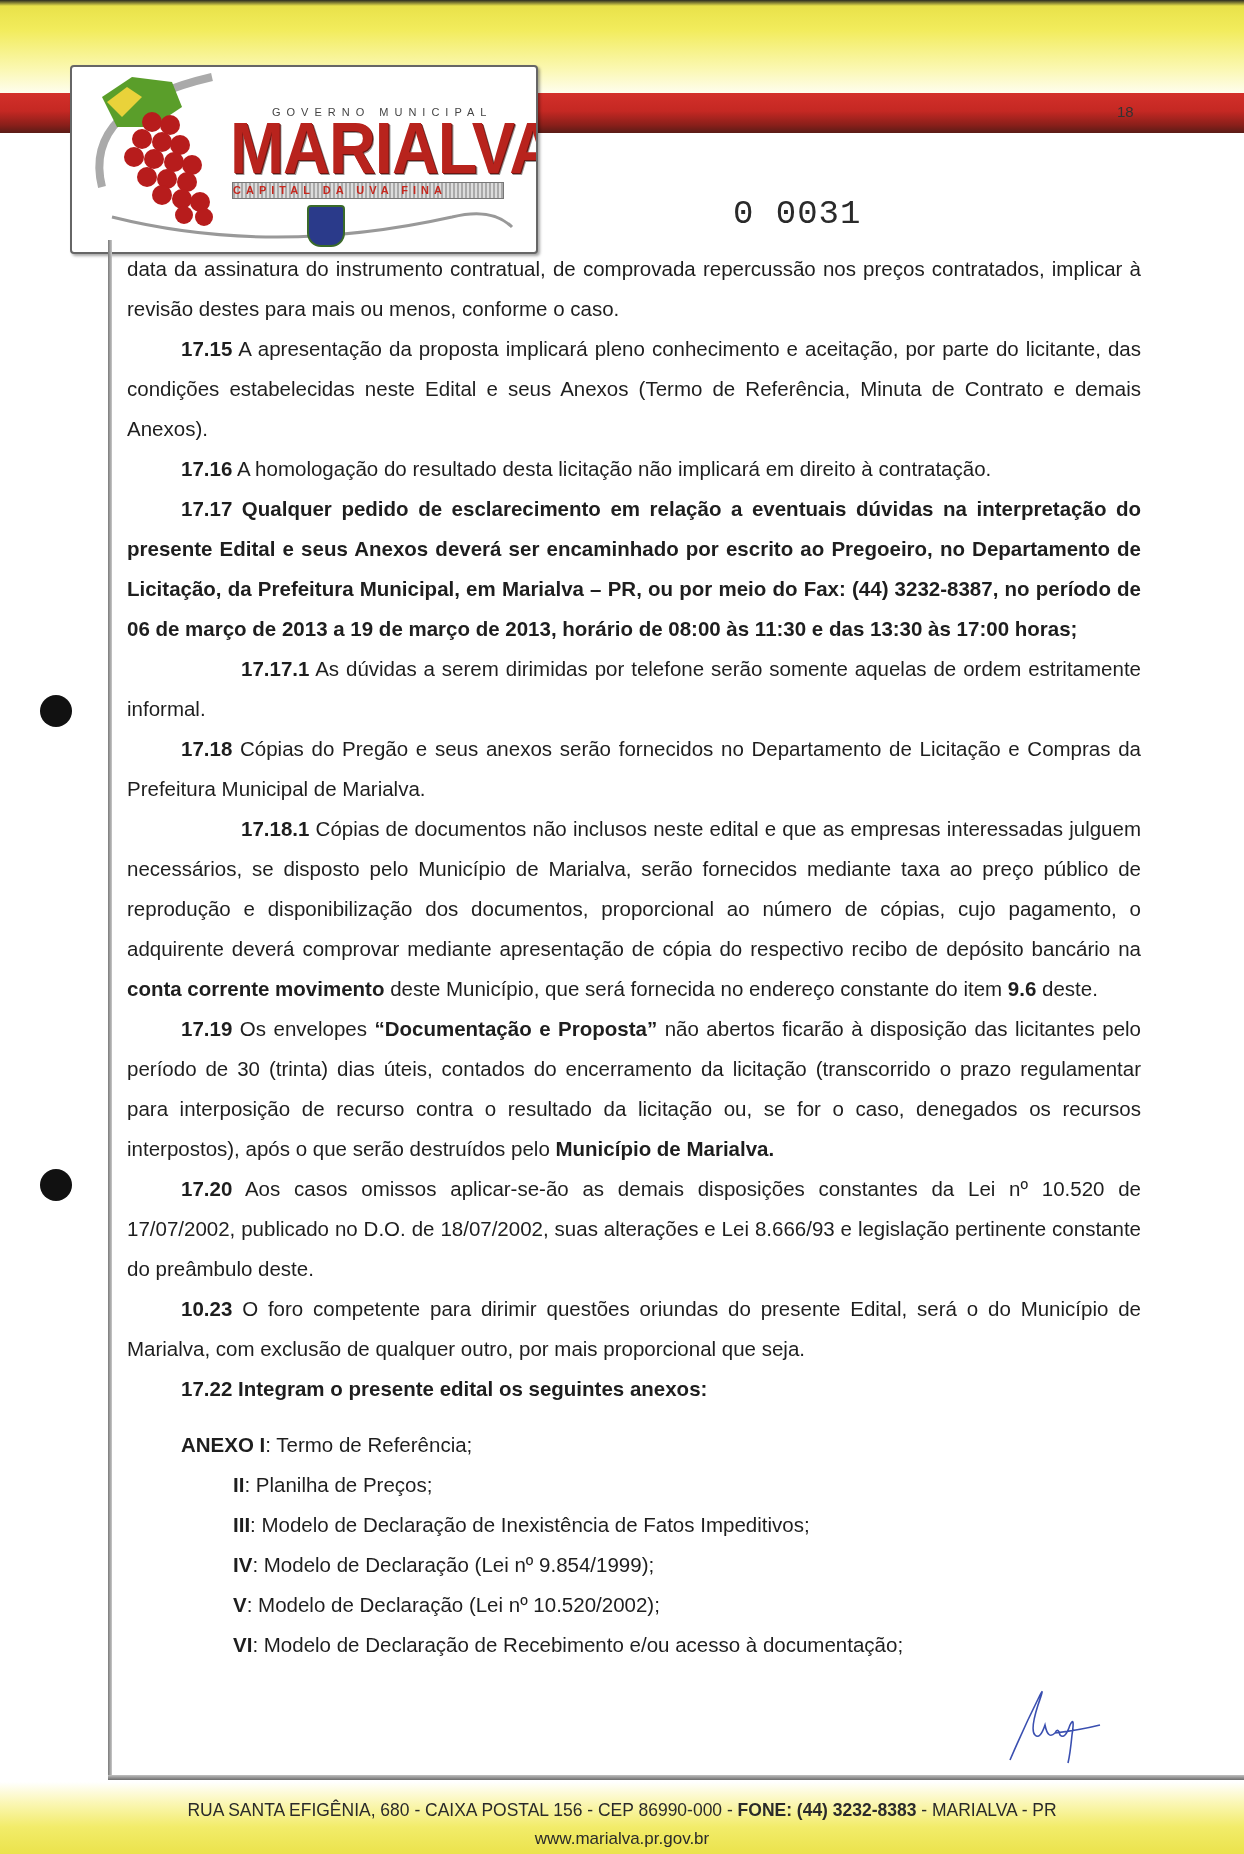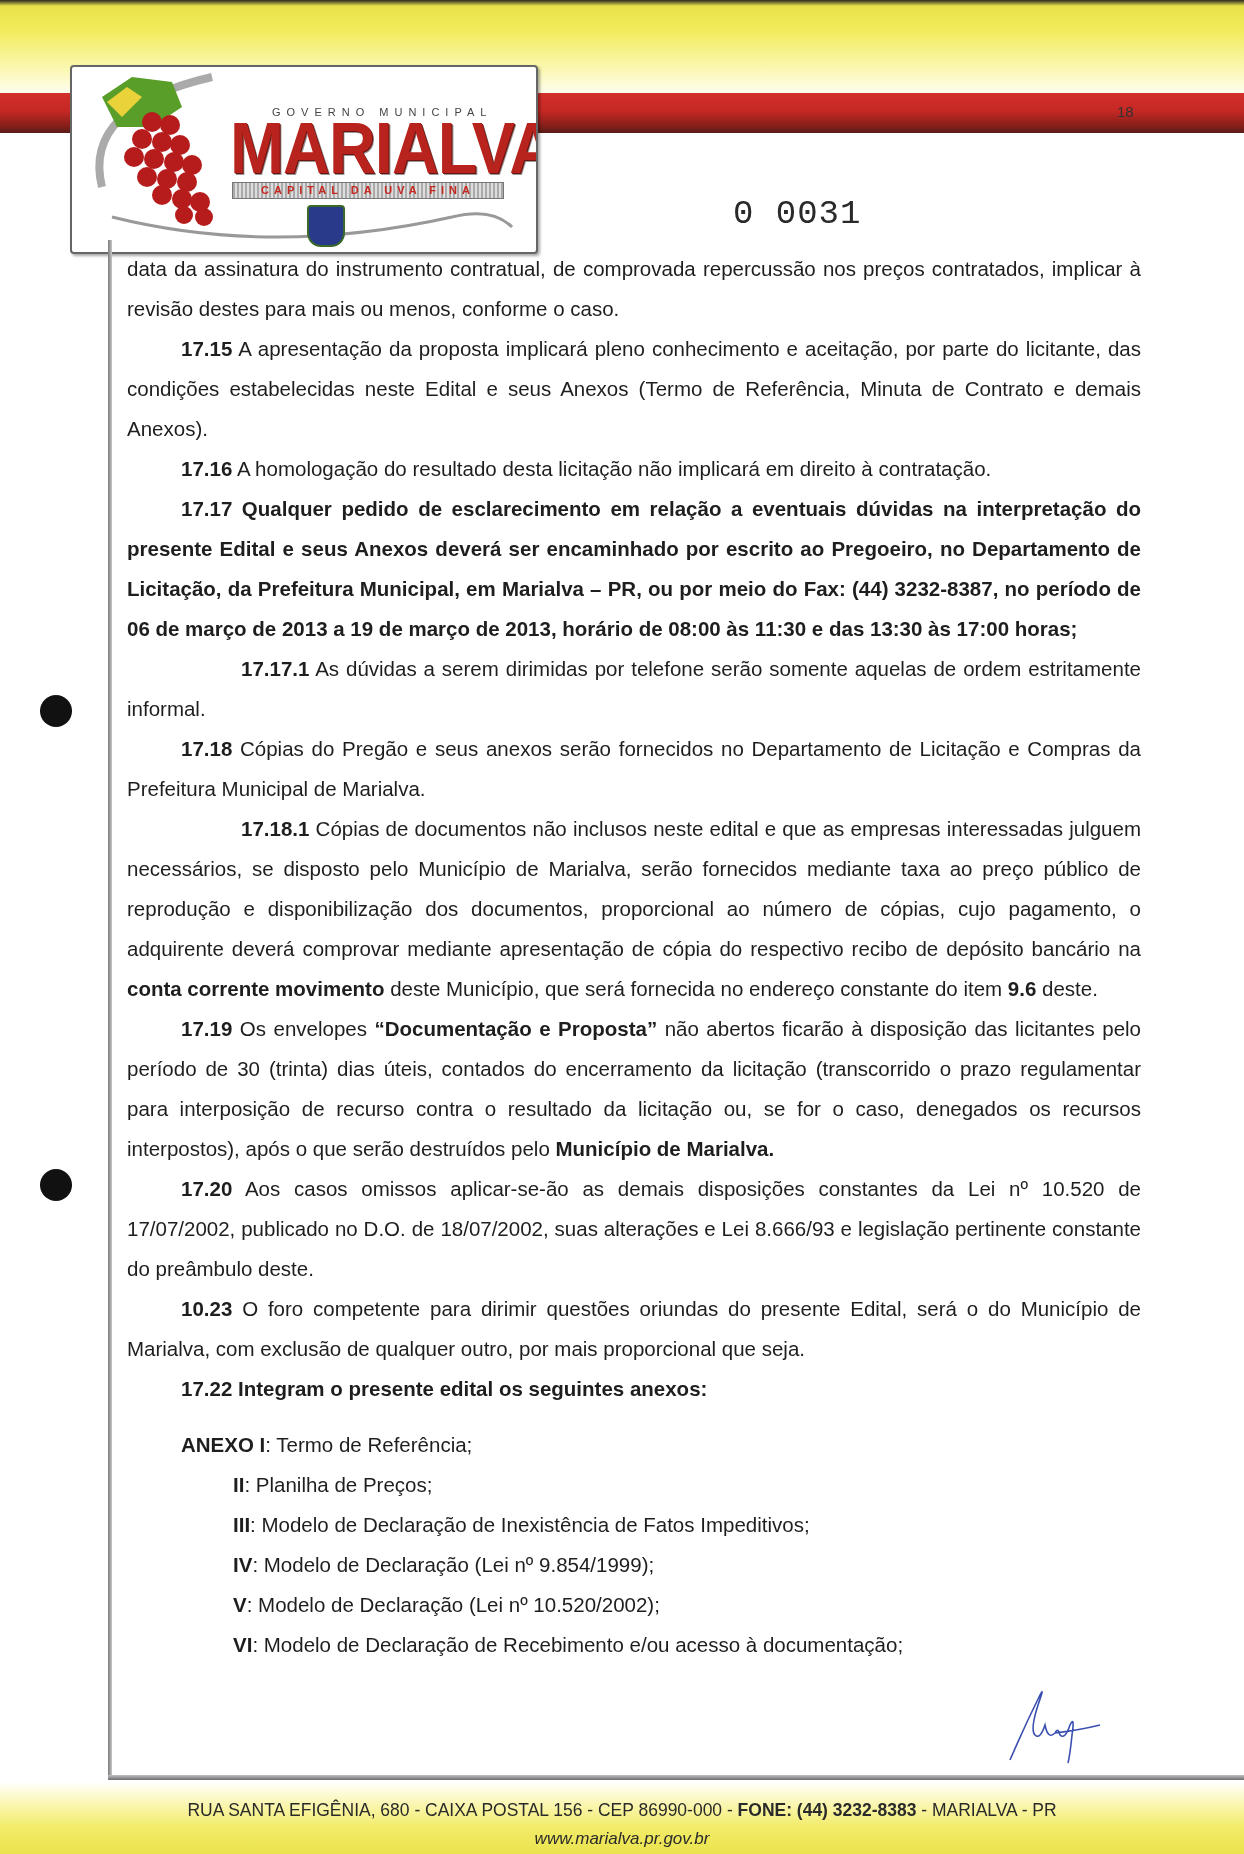--- a/index.html
+++ b/index.html
@@ -36,21 +36,21 @@
     position:absolute; left:158px; top:40px; font-size:72px; font-weight:bold;
     color:#b8231d; letter-spacing:-1px; transform:scaleX(0.9); transform-origin:left top;
     text-shadow:1px 1px 0 #6b1410, 2px 2px 0 #999;
     font-family:"Liberation Sans", sans-serif;
   }
   .logo-tagline {
     position:absolute; left:160px; top:115px; width:270px; height:15px;
     background:repeating-linear-gradient(90deg,#aaa 0 2px,#ddd 2px 4px);
     border:1px solid #777;
     font-size:11px; font-weight:bold; color:#c5281f; letter-spacing:5px;
-    line-height:15px; text-align:center;
+    line-height:15px; 
   }
   .logo-crest {
     position:absolute; left:235px; top:138px; width:34px; height:38px;
     background:#2a3a8a; border:2px solid #3a6a2a; border-radius:4px 4px 14px 14px;
   }
   .stamp {
     position:absolute; left:733px; top:195px; font-size:34px; color:#2a2a2a;
     font-family:"Liberation Mono", monospace; letter-spacing:1px;
   }
   .frame-left {
@@ -81,21 +81,21 @@
   .bottom-band {
     position:absolute; left:0; top:1782px; width:1244px; height:72px;
     background:linear-gradient(#ffffff 0px, #fbf7b8 20px, #f2ec6a 45px, #ebe34c 72px);
   }
   .footer-address {
     position:absolute; left:0; top:1799px; width:1244px; text-align:center;
     font-size:19px; color:#2a2a2a; transform:scaleX(0.92);
   }
   .footer-url {
     position:absolute; left:0; top:1829px; width:1244px; text-align:center;
-    font-size:17px; color:#2a2a2a;font-style:italic;
+    font-size:17px; color:#2a2a2a;
   }
 </style>
 </head>
 <body>
 
 <div class="top-band"></div>
 <div class="red-stripe"></div>
 <div class="page-number">18</div>
 
 <div class="logo-box">

